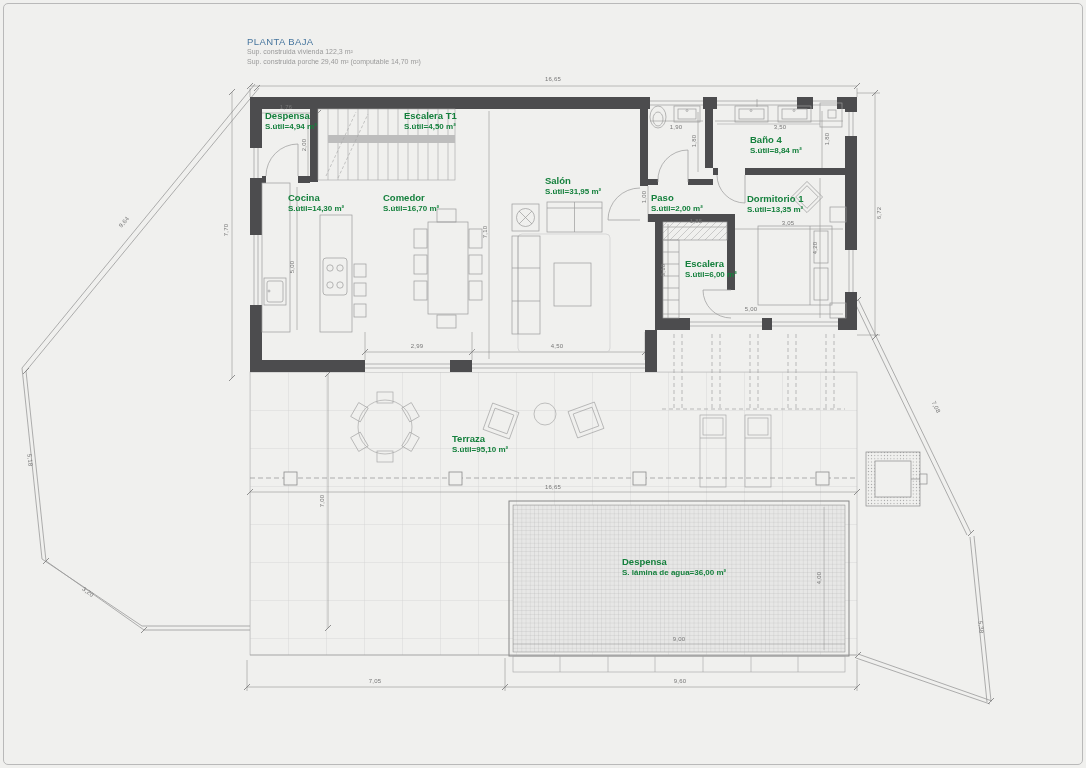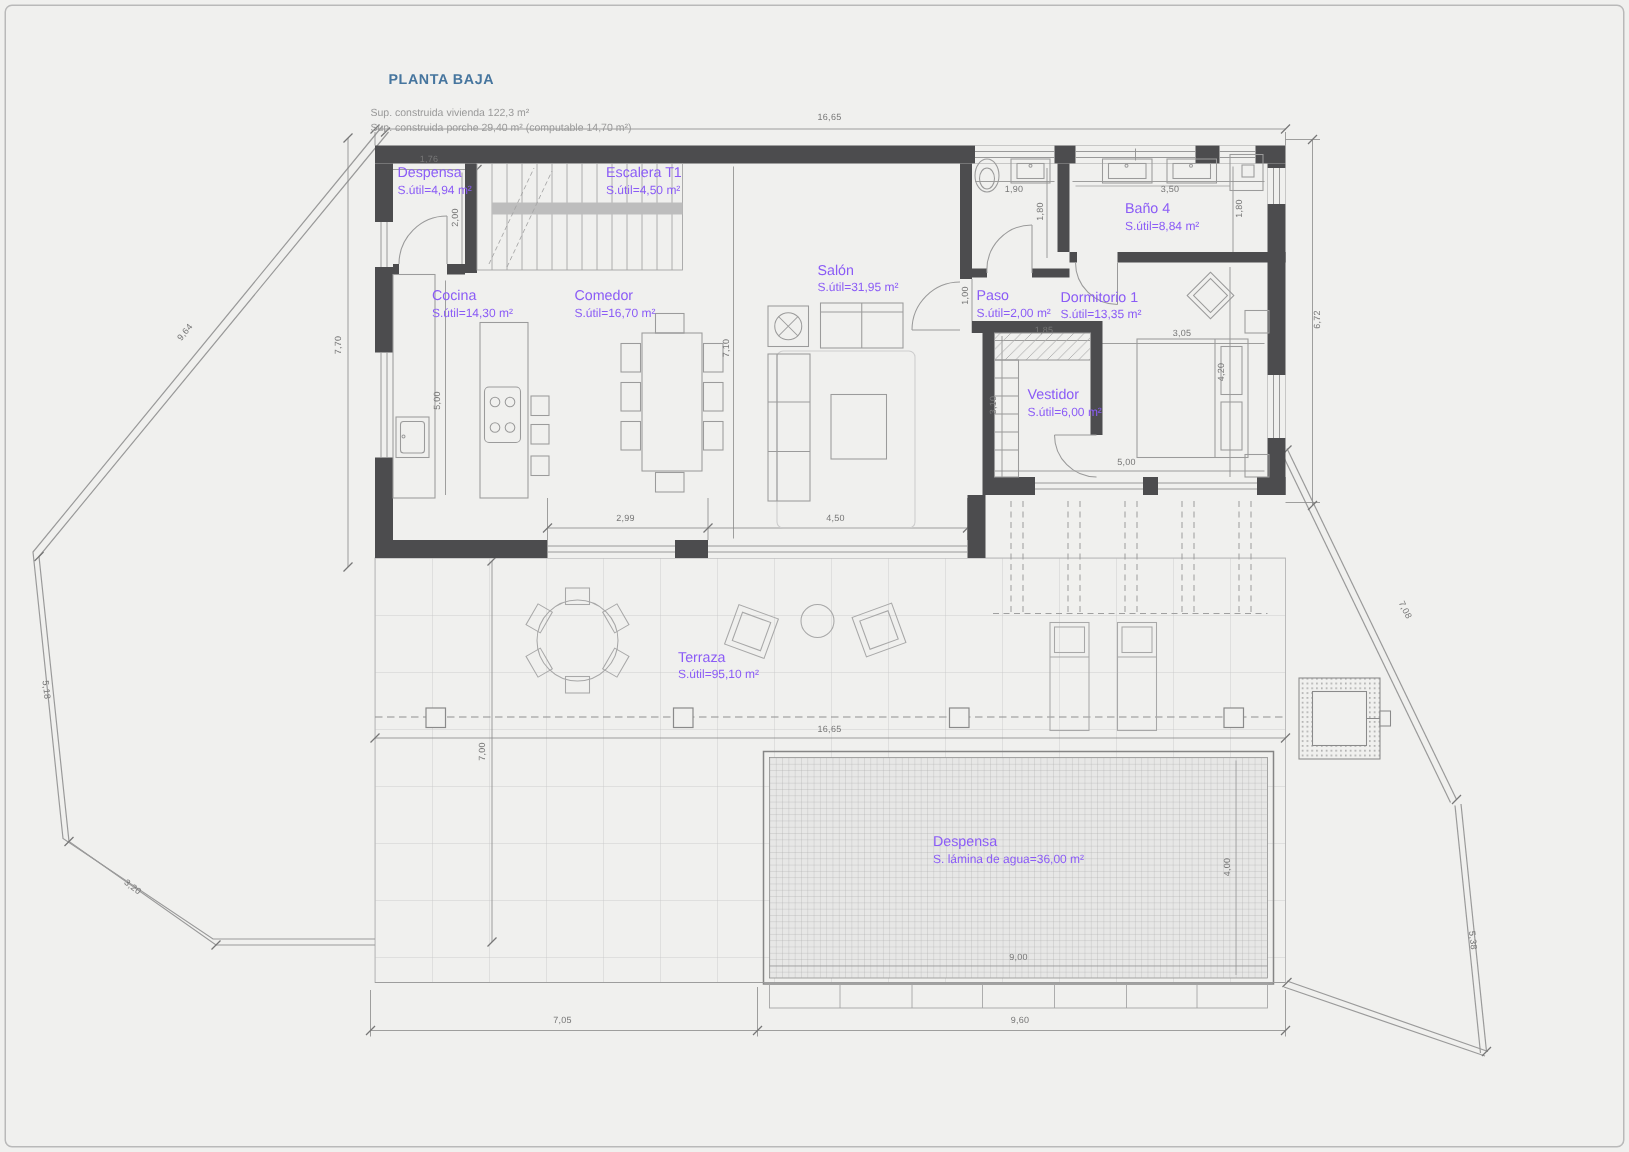--- a/index.html
+++ b/index.html
@@ -1,22 +1,22 @@
 <!DOCTYPE html>
 <html><head>
 <meta charset="utf-8">
 <style>
   html,body{margin:0;padding:0;background:#f0f0ee;font-family:"Liberation Sans",sans-serif;}
   #canvas{position:relative;width:1086px;height:768px;background:#f0f0ee;overflow:hidden;}
   #frame{position:absolute;left:3px;top:3px;right:3px;bottom:3px;border:1px solid #b9b9b9;border-radius:5px;pointer-events:none;}
   #plan-svg{position:absolute;left:0;top:0;}
   .titleblock{position:absolute;left:247px;top:36px;}
-  .titleblock h1{margin:12px;font-size:9.5px;font-weight:bold;color:#46759e;letter-spacing:.4px;}
+  .titleblock h1{margin:0;font-size:9.5px;font-weight:normal;color:#46759e;letter-spacing:.4px;}
   .titleblock .sub{font-size:7px;color:#9a9a9a;line-height:1.45;}
-  .room{position:absolute;color:#8b5cf6;line-height:1.3;white-space:nowrap;}
+  .room{position:absolute;color:#15803d;line-height:1.3;white-space:nowrap;font-weight:bold;}
   .room .nm{display:block;font-size:9.5px;}
   .room .ar{display:block;font-size:8px;}
   .dim{position:absolute;font-size:6px;color:#777;white-space:nowrap;transform:translate(-50%,-50%);letter-spacing:.2px;}
   .dim.r90{transform:translate(-50%,-50%) rotate(-90deg);}
   .dim.rA{transform:translate(-50%,-50%) rotate(-50deg);}
   .dim.rB{transform:translate(-50%,-50%) rotate(84deg);}
   .dim.rC{transform:translate(-50%,-50%) rotate(37deg);}
   .dim.rD{transform:translate(-50%,-50%) rotate(64deg);}
 </style>
 </head>
@@ -409,26 +409,26 @@
     <span class="ar">S.útil=31,95 m²</span>
     </div>
   <div class="room" style="left:651px;top:192px">
     <span class="nm">Paso</span>
     <span class="ar">S.útil=2,00 m²</span>
     </div>
   <div class="room" style="left:750px;top:134px">
     <span class="nm">Baño 4</span>
     <span class="ar">S.útil=8,84 m²</span>
     </div>
-  <div class="room" style="left:707px;top:193px">
+  <div class="room" style="left:747px;top:193px">
     <span class="nm">Dormitorio 1</span>
     <span class="ar">S.útil=13,35 m²</span>
     </div>
   <div class="room" style="left:685px;top:258px">
-    <span class="nm">Vestidor</span>
+    <span class="nm">Escalera</span>
     <span class="ar">S.útil=6,00 m²</span>
     </div>
   <div class="room" style="left:452px;top:433px">
     <span class="nm">Terraza</span>
     <span class="ar">S.útil=95,10 m²</span>
     </div>
   <div class="room" style="left:622px;top:556px">
     <span class="nm">Despensa</span>
     <span class="ar">S. lámina de agua=36,00 m²</span>
     </div>

